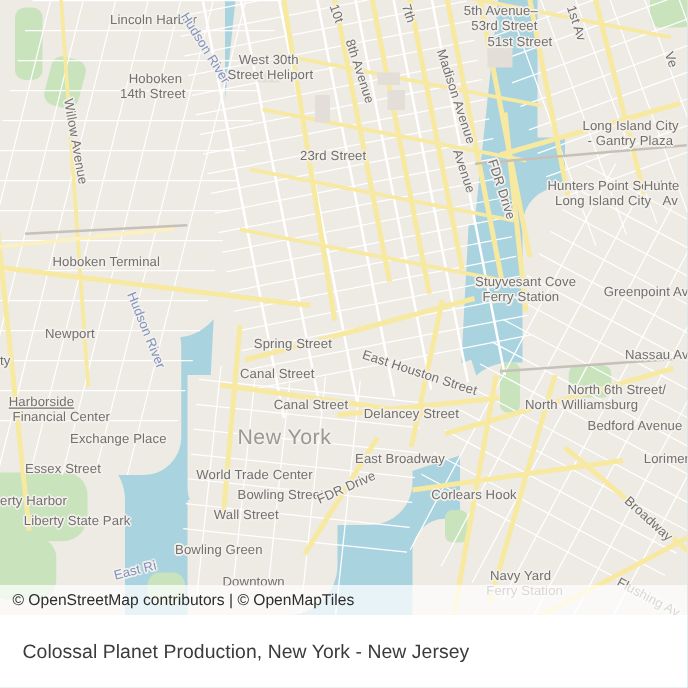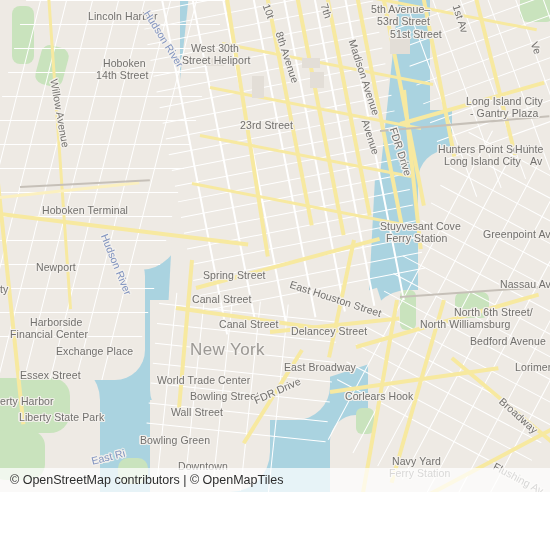--- a/index.html
+++ b/index.html
@@ -317,21 +317,21 @@
         <div class="lbl water-lbl rot" style="left: 110px; top: 232px; transform: rotate(68deg);">Hudson River</div>
         <div class="lbl" style="left: 380px; top: 220px;">Stuyvesant Cove</div>
         <div class="lbl" style="left: 386px; top: 232px;">Ferry Station</div>
         <div class="lbl" style="left: 483px; top: 228px;">Greenpoint Avenue</div>
         <div class="lbl" style="left: 36px; top: 261px;">Newport</div>
         <div class="lbl" style="left: 0px; top: 283px;">ty</div>
         <div class="lbl" style="left: 203px; top: 269px;">Spring Street</div>
         <div class="lbl rot" style="left: 292px; top: 278px; transform: rotate(18deg);">East Houston Street</div>
         <div class="lbl" style="left: 500px; top: 278px;">Nassau Ave</div>
         <div class="lbl" style="left: 192px; top: 293px;">Canal Street</div>
-        <div class="lbl" style="left: 30px; top: 316px;">Harborside</div>
+        <div class="lbl" style="left: 7px; top: 316px; text-decoration: underline;">Harborside</div>
         <div class="lbl" style="left: 10px; top: 328px;">Financial Center</div>
         <div class="lbl" style="left: 219px; top: 318px;">Canal Street</div>
         <div class="lbl" style="left: 291px; top: 325px;">Delancey Street</div>
         <div class="lbl" style="left: 426px; top: 306px; margin-left: 28px;">North 6th Street/</div>
         <div class="lbl" style="left: 420px; top: 318px;">North Williamsburg</div>
         <div class="lbl" style="left: 15px; top: 345px; margin-left: 41px;">Exchange Place</div>
         <div class="lbl" style="left: 470px; top: 335px;">Bedford Avenue</div>
         <div class="lbl city" style="left: 190px; top: 344px;">New York</div>
         <div class="lbl" style="left: 284px; top: 361px;">East Broadway</div>
         <div class="lbl" style="left: 515px; top: 361px;">Lorimer S</div>
@@ -352,15 +352,16 @@
         <div class="lbl rot" style="left: 497px; top: 460px; transform: rotate(28deg);">Flushing Av</div>
       </div>
 
 
     <div id="attrib">
       <span>© OpenStreetMap contributors | © OpenMapTiles</span>
     </div>
   </div>
 
   <div id="footer">
+    <div id="footer-title">Colossal Planet Production, New York - New Jersey</div>
   </div>
 
 </div>
 
 </body></html>

